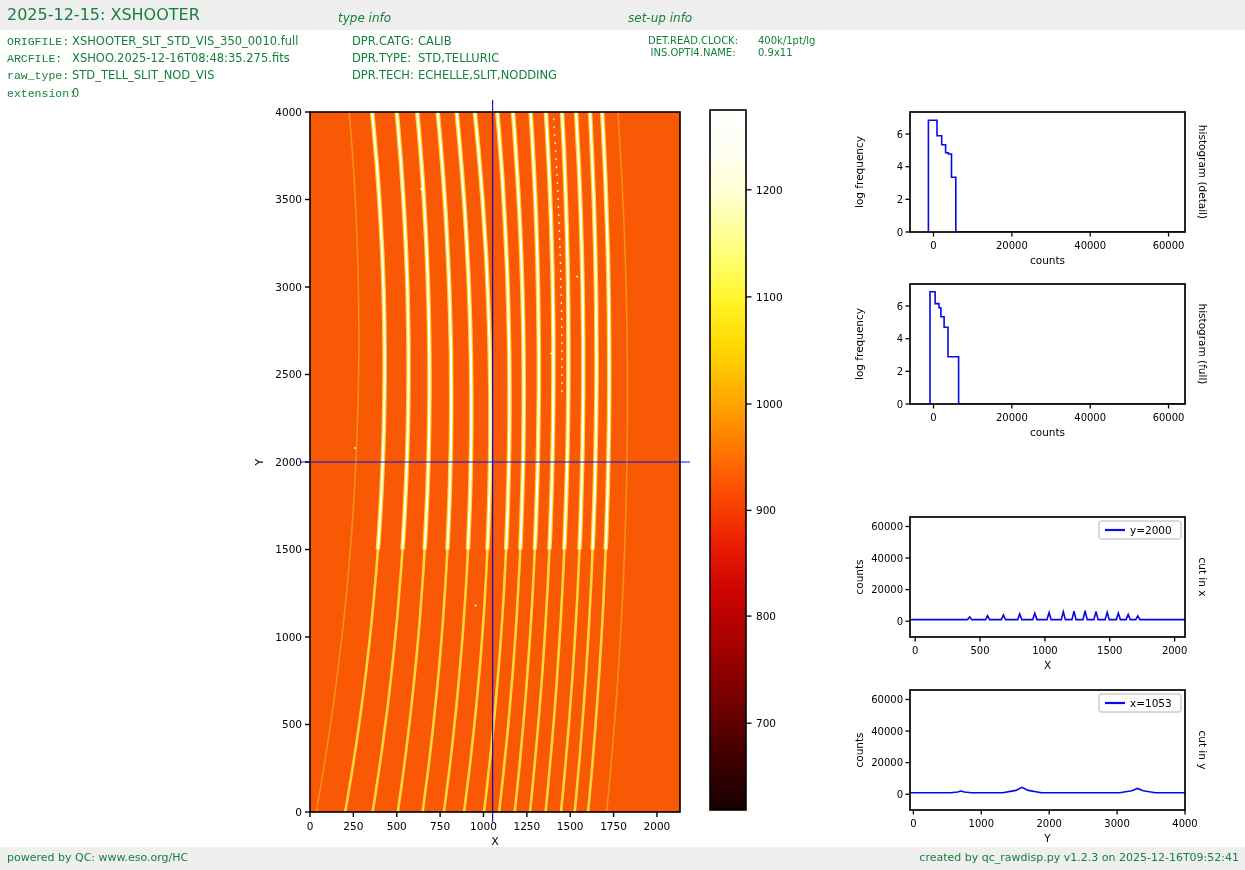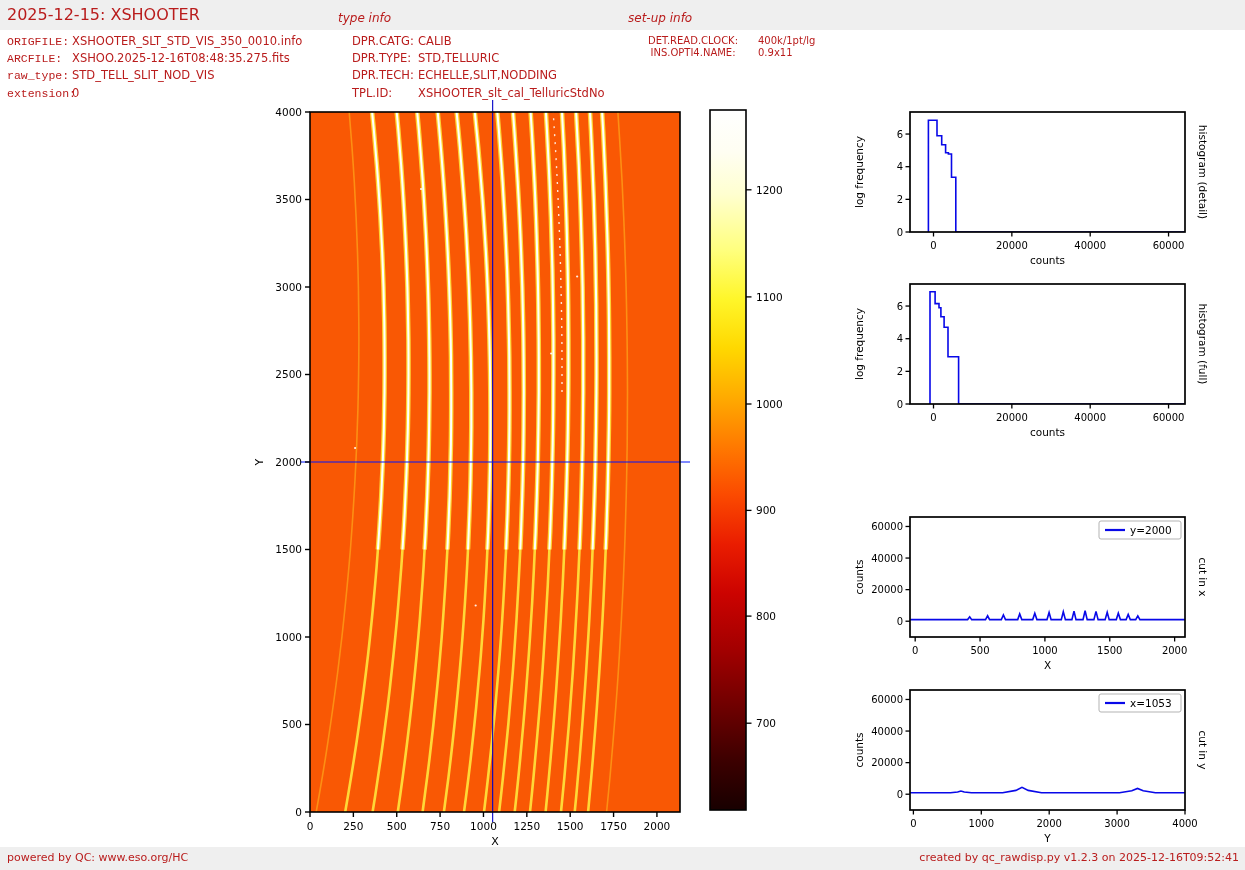--- a/index.html
+++ b/index.html
@@ -1,17 +1,17 @@
 <!DOCTYPE html>
 <html><head>
 <meta charset="utf-8">
 <style>
   html,body{margin:0;padding:0;background:#fff;}
   .page{position:relative;width:1245px;height:870px;background:#ffffff;
-        font-family:"DejaVu Sans",sans-serif;color:#b91c1c;overflow:hidden;}
+        font-family:"DejaVu Sans",sans-serif;color:#15803d;overflow:hidden;}
   .band{position:absolute;left:0;width:100%;background:#efefef;}
   .header-band{top:0;height:30px;}
   .footer-band{top:847px;height:23px;}
   .page-title{position:absolute;left:7px;top:5px;font-size:16px;}
   .sec-title{position:absolute;top:11px;font-size:12px;font-style:italic;}
   #sec-type{left:338px;}
   #sec-setup{left:628px;}
   .metacol{position:absolute;font-size:11.5px;line-height:17.2px;white-space:nowrap;}
   .metacol .lbl{display:inline-block;vertical-align:top;}
   #col-file{left:7px;top:33px;}  #col-file .lbl{width:65px;font-family:Liberation Mono, monospace;}
@@ -32,31 +32,30 @@
 
 <div class="page">
 
   <div class="band header-band"></div>
 
   <div class="page-title">2025-12-15: XSHOOTER</div>
   <div class="sec-title" id="sec-type">type info</div>
   <div class="sec-title" id="sec-setup">set-up info</div>
 
   <div class="metacol" id="col-file">
-    <div><span class="lbl">ORIGFILE:</span><span class="val">XSHOOTER_SLT_STD_VIS_350_0010.info</span></div>
+    <div><span class="lbl">ORIGFILE:</span><span class="val">XSHOOTER_SLT_STD_VIS_350_0010.full</span></div>
     <div><span class="lbl">ARCFILE:</span><span class="val">XSHOO.2025-12-16T08:48:35.275.fits</span></div>
     <div><span class="lbl">raw_type:</span><span class="val">STD_TELL_SLIT_NOD_VIS</span></div>
     <div><span class="lbl">extension:</span><span class="val">0</span></div>
   </div>
 
   <div class="metacol" id="col-type">
     <div><span class="lbl">DPR.CATG:</span><span class="val">CALIB</span></div>
     <div><span class="lbl">DPR.TYPE:</span><span class="val">STD,TELLURIC</span></div>
     <div><span class="lbl">DPR.TECH:</span><span class="val">ECHELLE,SLIT,NODDING</span></div>
-    <div><span class="lbl">TPL.ID:</span><span class="val">XSHOOTER_slt_cal_TelluricStdNo</span></div>
   </div>
 
   <div class="metacol" id="col-setup">
     <div><span class="lbl">DET.READ.CLOCK:</span><span class="val">400k/1pt/lg</span></div>
     <div><span class="lbl">INS.OPTI4.NAME:</span><span class="val">0.9x11</span></div>
   </div>
 
   <svg id="main-svg" width="560" height="762">
       <defs>
         <clipPath id="main-clip">

